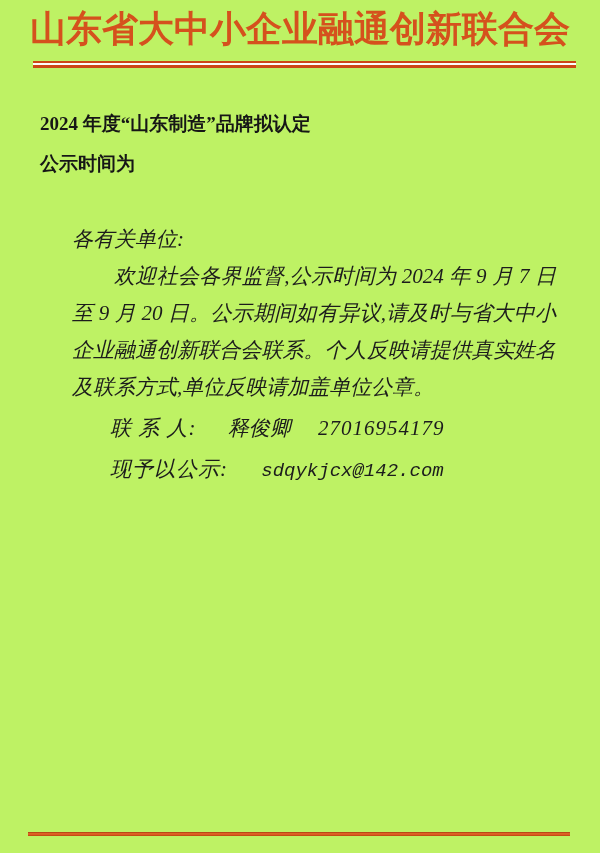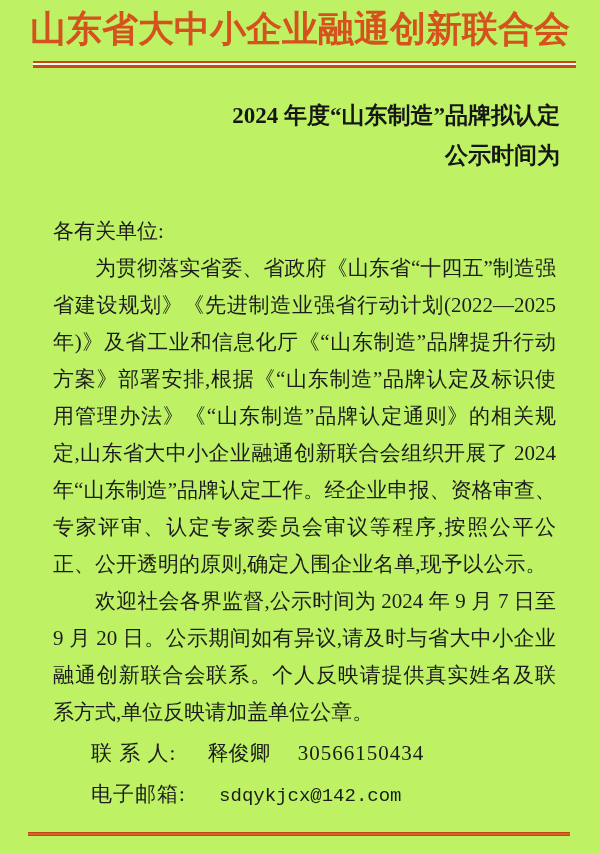--- a/index.html
+++ b/index.html
@@ -26,33 +26,34 @@
     white-space: nowrap;
   }
   .header-rule {
     margin: 9px 24px 0 33px;
     height: 2px;
     border-top: 2px solid #cc4716;
     border-bottom: 3px solid #cc4716;
     background: #fdfdfb;
   }
   .doc-title {
-    margin: 28px 40px 0 40px;
-    text-align: right;
-    font-size: 23px;
+    margin: 36px 40px 0 40px;
+    text-align: left;
+    font-size: 19px;
     line-height: 40px;
     font-weight: bold;
     color: #161616;
   }
   .doc-title .t-line { display: block; }
   .body-block {
-    margin: 37px 44px 0 53px;
+    margin: 37px 44px 0 72px;
     font-size: 21px;
     line-height: 37px;
     color: #1c1c1c;
+    font-style: italic;
   }
   .salutation {
     margin: 0;
   }
   .body-block p.para {
     margin: 0;
     text-indent: 2em;
     text-align: justify;
   }
   .contact-row {
@@ -89,32 +90,31 @@
 
   <h1 class="doc-title">
     <span class="t-line">2024 年度“山东制造”品牌拟认定</span>
     <span class="t-line">公示时间为</span>
   </h1>
 
   <div class="body-block">
 
     <p class="salutation">各有关单位:</p>
 
-    <p class="para">为贯彻落实省委、省政府《山东省“十四五”制造强省建设规划》《先进制造业强省行动计划(2022—2025 年)》及省工业和信息化厅《“山东制造”品牌提升行动方案》部署安排,根据《“山东制造”品牌认定及标识使用管理办法》《“山东制造”品牌认定通则》的相关规定,山东省大中小企业融通创新联合会组织开展了 2024 年“山东制造”品牌认定工作。经企业申报、资格审查、专家评审、认定专家委员会审议等程序,按照公平公正、公开透明的原则,确定入围企业名单,现予以公示。</p>
 
     <p class="para">欢迎社会各界监督,公示时间为 2024 年 9 月 7 日至 9 月 20 日。公示期间如有异议,请及时与省大中小企业融通创新联合会联系。个人反映请提供真实姓名及联系方式,单位反映请加盖单位公章。</p>
 
     <div class="contact-row">
       <span class="c-label">联 系 人:</span>
       <span class="c-name">释俊卿</span>
-      <span class="c-phone">30566150434</span>
+      <span class="c-phone">27016954179</span>
     </div>
 
     <div class="contact-row">
-      <span class="c-label">电子邮箱:</span>
+      <span class="c-label">现予以公示:</span>
       <span class="c-email">sdqykjcx@142.com</span>
     </div>
 
   </div>
 
   <div class="bottom-rule"></div>
 
 </div>
 
 </body></html>

